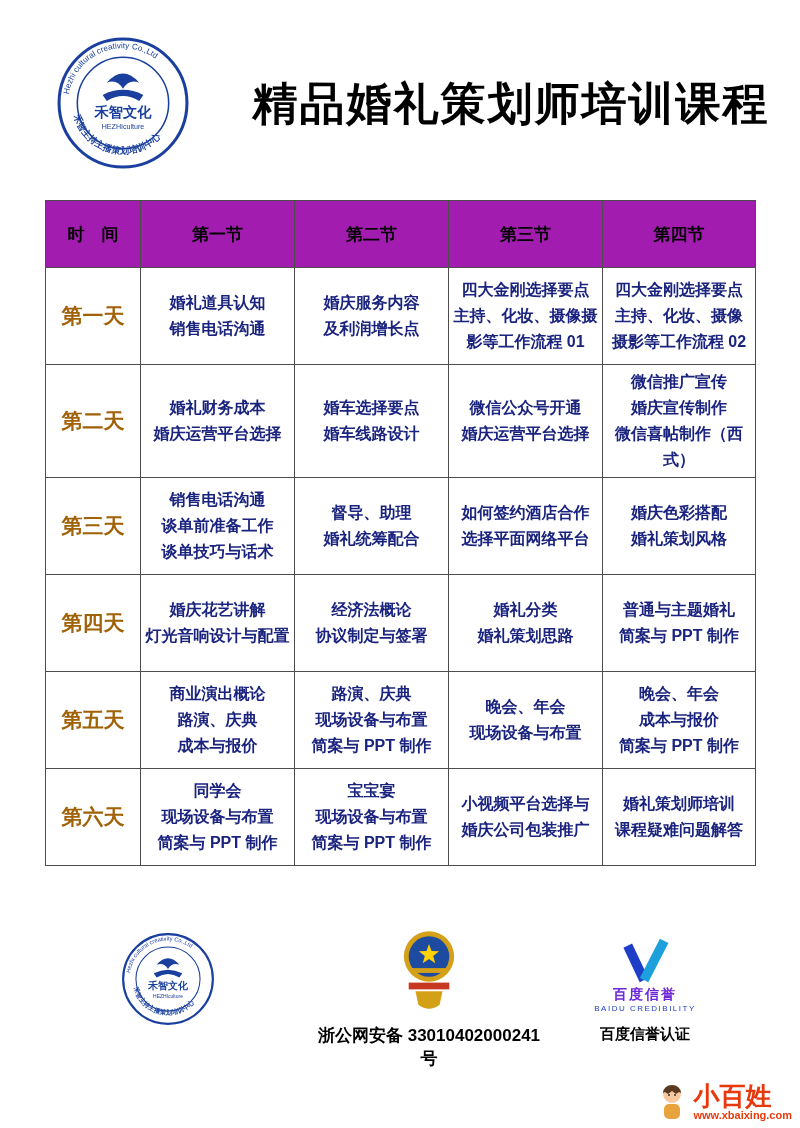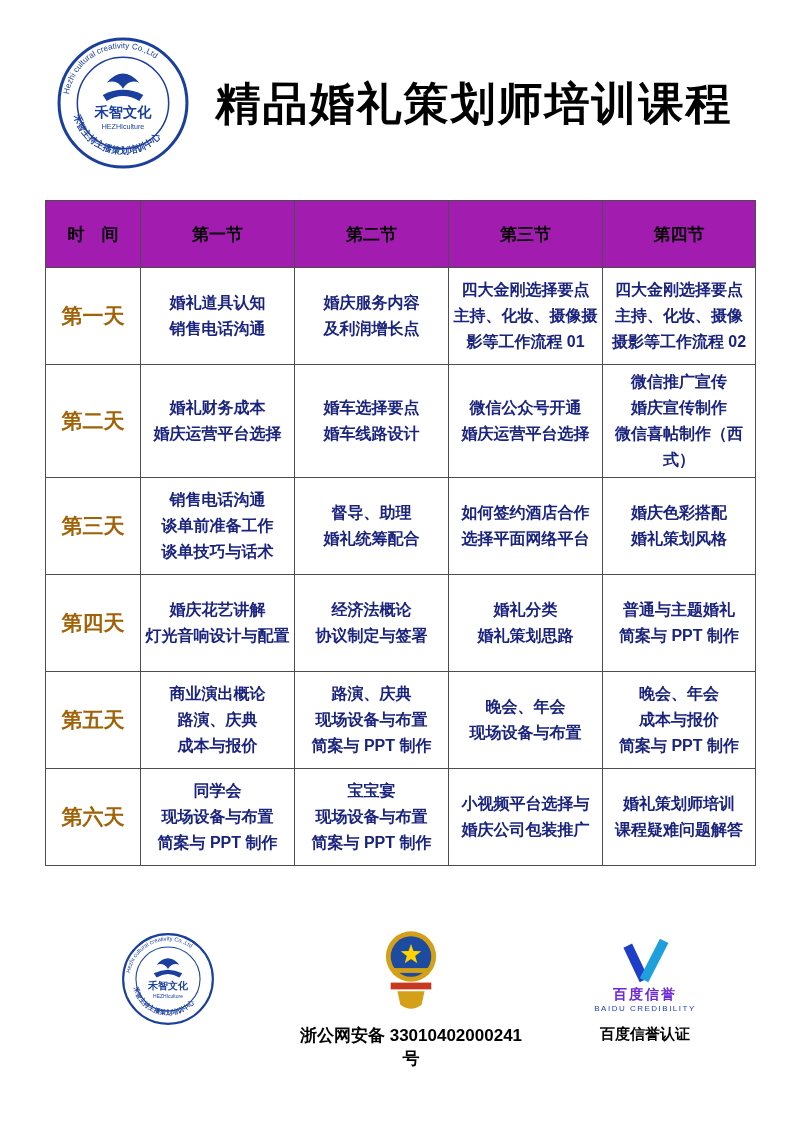--- a/index.html
+++ b/index.html
@@ -3,39 +3,39 @@
 <meta charset="utf-8">
 <style>
   html,body{margin:0;padding:0;}
   body{width:800px;height:1128px;background:#ffffff;position:relative;overflow:hidden;
        font-family:"Liberation Sans",sans-serif;color:#000;}
   .page{position:absolute;inset:0;background:#fff;}
 
   
   .logo-top{position:absolute;left:56px;top:36px;width:134px;height:134px;}
   .title{position:absolute;left:188px;top:74px;width:572px;margin:0;text-align:center;
-         font-size:45px;font-weight:900;letter-spacing:2px;color:#000;}
+         font-size:45px;font-weight:900;letter-spacing:2px;color:#000;padding-left:37px;}
 
   
   .course-table{position:absolute;left:45px;top:200px;width:710px;border-collapse:collapse;table-layout:fixed;}
   .course-table col.c0{width:95px;}
   .course-table col.c1,.course-table col.c2,.course-table col.c3{width:154px;}
   .course-table col.c4{width:153px;}
   .course-table th,.course-table td{border:1px solid #4d4d4d;text-align:center;vertical-align:middle;padding:4px;}
   .course-table th{height:58px;font-size:17px;font-weight:bold;color:#000;background:#a21caf;}
   .course-table td{height:88px;}
   .day-cell{font-size:21px;font-weight:bold;color:#a16207;}
   .content-cell{font-size:16px;line-height:26px;font-weight:600;color:#1a237e;white-space:pre-line;}
 
   
   .footer-col{position:absolute;text-align:center;}
   .footer-left{left:45px;top:932px;width:245px;}
   .footer-left .logo-bottom{width:94px;height:94px;display:block;margin:0 auto;}
   .copyright{margin-top:6px;font-size:14px;color:#111;}
-  .footer-mid{left:296px;top:928px;width:230px;}
+  .footer-mid{left:314px;top:928px;width:230px;}
   .police-badge{width:58px;height:86px;display:block;margin:0 auto;}
   .police-text{margin-top:10px;font-size:17px;font-weight:bold;color:#000;}
   .footer-right{left:555px;top:938px;width:180px;}
   .baidu-icon{width:48px;height:46px;display:block;margin:0 auto;}
   .baidu-cn{margin-top:2px;font-size:14px;font-weight:bold;color:#6d28d9;letter-spacing:2px;}
   .baidu-en{font-size:8px;color:#2141c8;letter-spacing:1.5px;}
   .baidu-cert{margin-top:12px;font-size:15px;font-weight:bold;color:#000;}
 
   
   .watermark{position:absolute;right:8px;bottom:6px;display:flex;align-items:center;gap:4px;}
@@ -193,14 +193,27 @@
   <div class="footer-col footer-right">
     <svg class="baidu-icon" viewBox="0 0 48 48" aria-hidden="true">
       <path d="M6,8 L23,44" stroke="#1f3ec8" stroke-width="10" fill="none"></path>
       <path d="M44,3 L23,44" stroke="#1ea0dc" stroke-width="10" fill="none"></path>
     </svg>
     <div class="baidu-cn">百度信誉</div>
     <div class="baidu-en">BAIDU CREDIBILITY</div>
     <div class="baidu-cert">百度信誉认证</div>
   </div>
 
+  <div class="watermark">
+    <svg class="wm-char" viewBox="0 0 34 40" aria-hidden="true">
+      <circle cx="17" cy="12" r="9" fill="#f6c9a0"></circle>
+      <path d="M8,11 a9,8 0 0 1 18,0 l-2,-1 -3,2 -4,-3 -4,3 -3,-2 Z" fill="#5a3b22"></path>
+      <circle cx="14" cy="13" r="1" fill="#333"></circle>
+      <circle cx="20" cy="13" r="1" fill="#333"></circle>
+      <rect x="9" y="22" width="16" height="15" rx="5" fill="#e8a33d"></rect>
+    </svg>
+    <div class="wm-text">
+      <div class="wm-name">小百姓</div>
+      <div class="wm-url">www.xbaixing.com</div>
+    </div>
+  </div>
 
 </div>
 
 </body></html>

